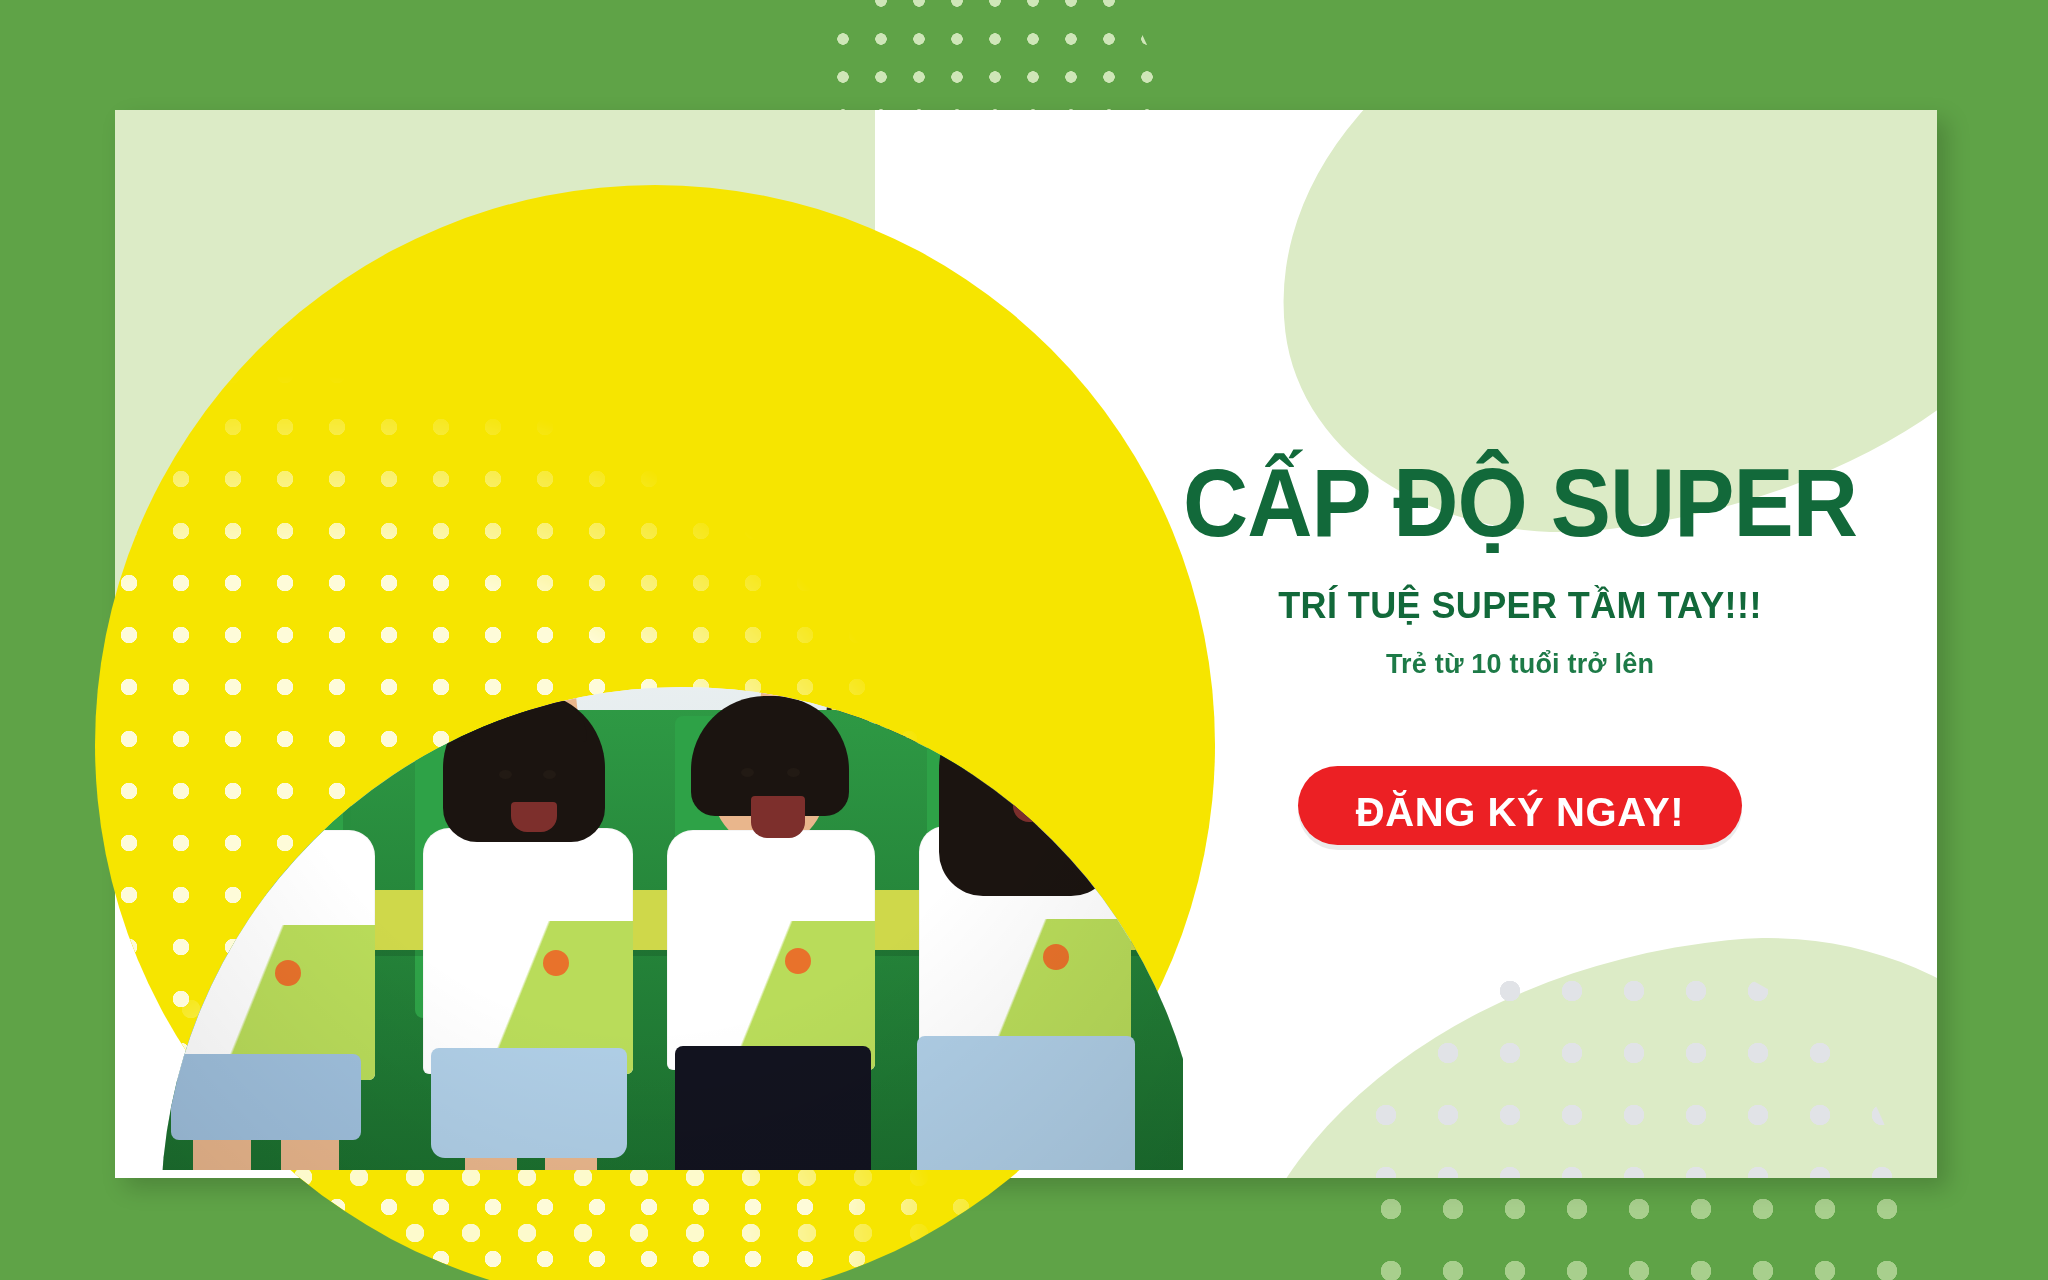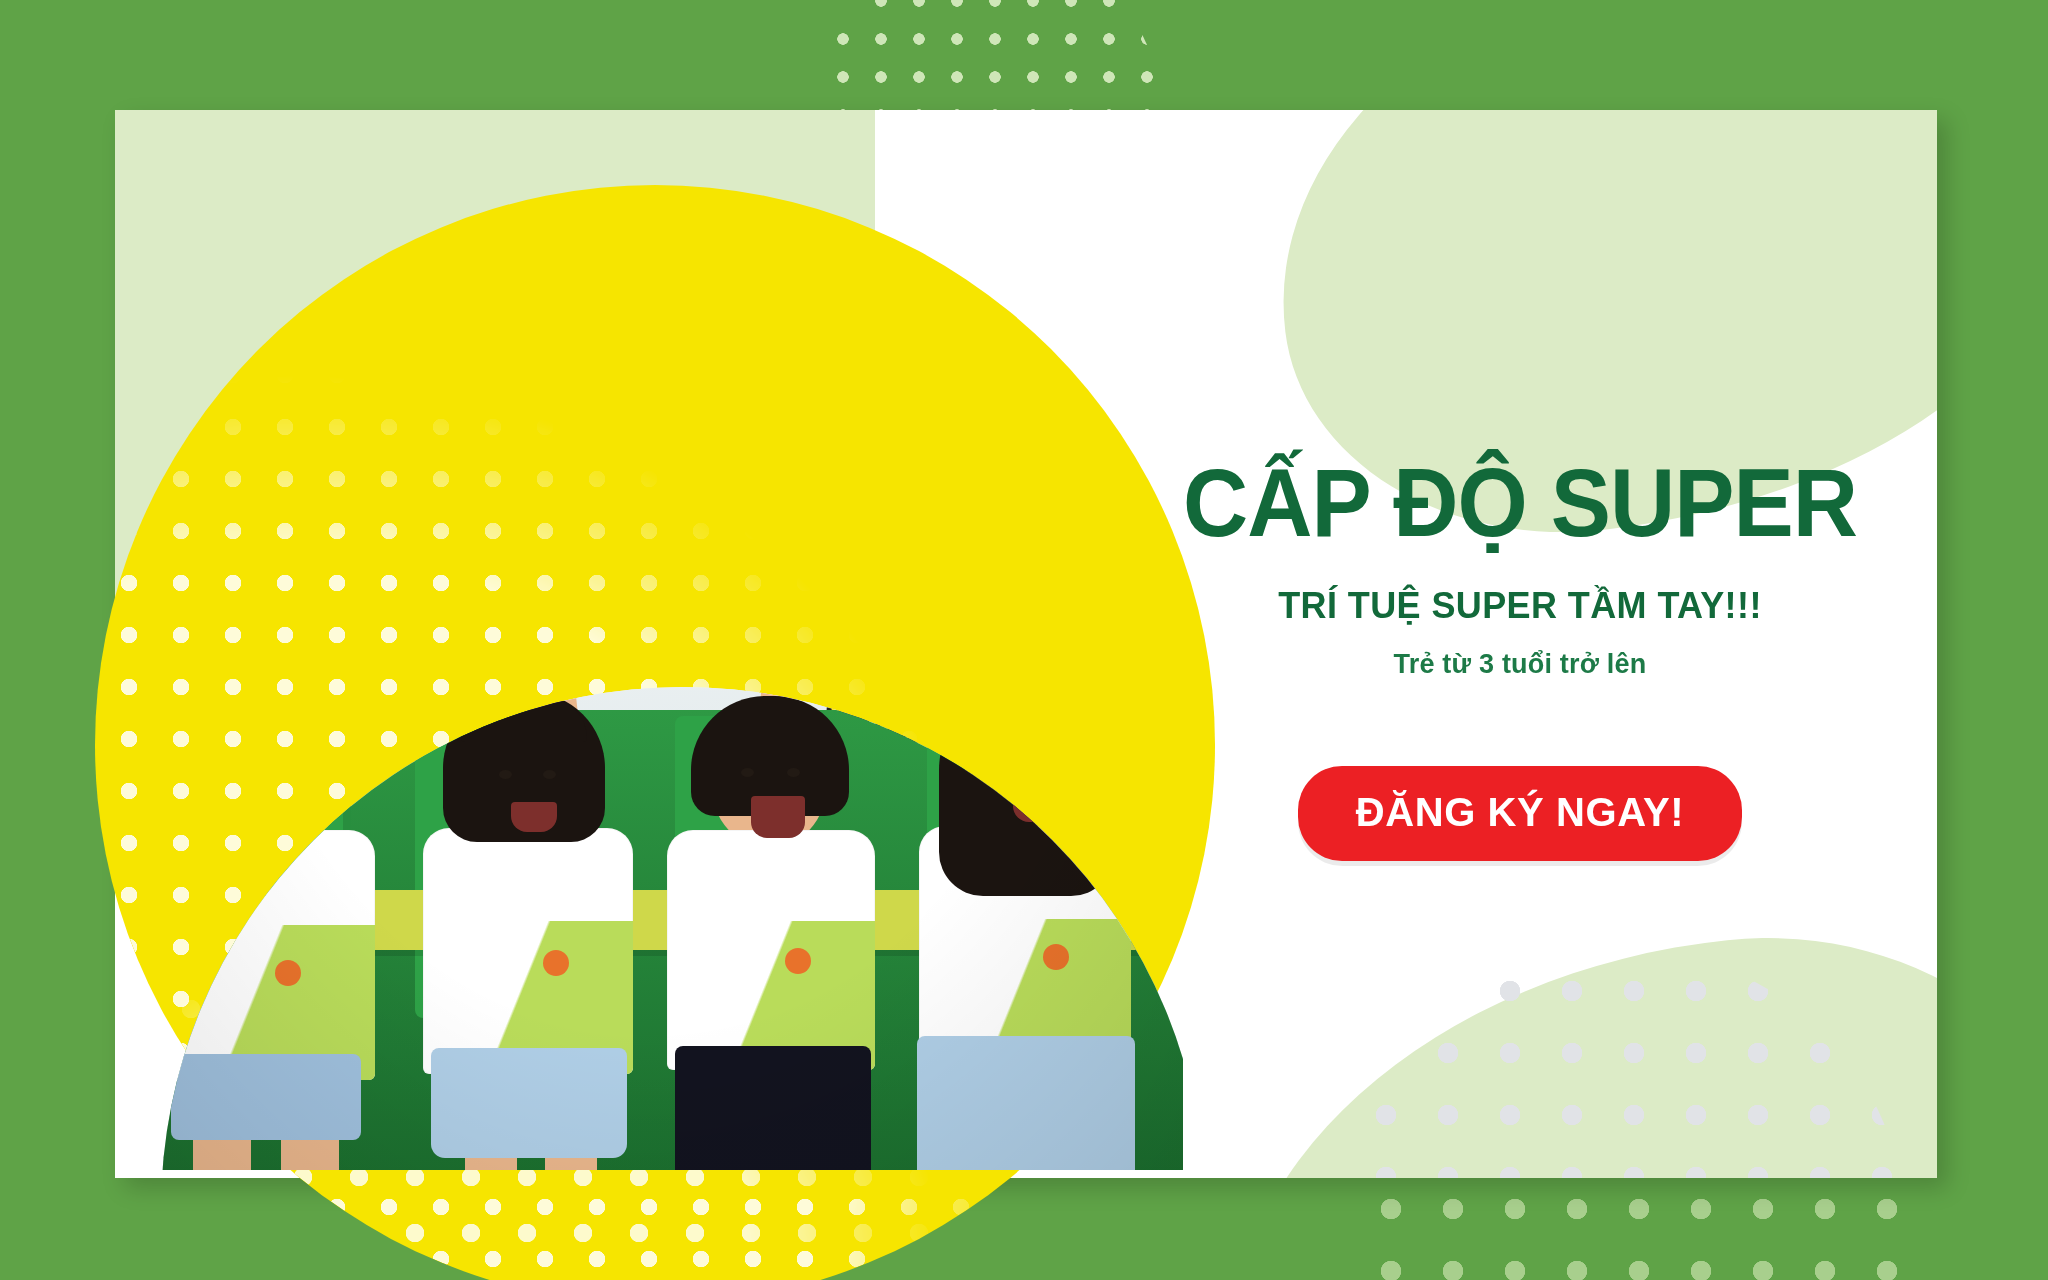--- a/index.html
+++ b/index.html
@@ -176,21 +176,21 @@
   #subline{
     margin:34px 0 0;font-size:36px;font-weight:bold;color:#12693A;
     letter-spacing:.4px;white-space:nowrap;
   }
   #agetext{
     margin:22px 0 0;font-size:27px;font-weight:bold;color:#1d7a47;letter-spacing:.2px;
   }
   #cta{
     display:inline-block;margin-top:86px;
     background:#EC2024;color:#fff;border:0;border-radius:44px;
-    padding:24px 58px 26px;font-size:40px;font-weight:bold;letter-spacing:.6px;
+    padding:24px 58px 10px;font-size:40px;font-weight:bold;letter-spacing:.6px;
     cursor:pointer;box-shadow:0 5px 0 rgba(0,0,0,.08);
     font-family:"Liberation Sans", sans-serif;
   }
 </style>
 </head>
 <body>
 
 <div id="stage">
 
   <div class="dots-green-top"></div>
@@ -330,17 +330,17 @@
       <div class="k-badge" style="left:156px;top:474px;"></div>
       <div class="k-skirt" style="left:30px;top:566px;width:218px;height:150px;"></div>
     </div>
 
     <div class="ph-shade"></div>
   </div>
 
   <div id="copy">
     <h1 id="headline">CẤP ĐỘ SUPER</h1>
     <p id="subline">TRÍ TUỆ SUPER TẦM TAY!!!</p>
-    <p id="agetext">Trẻ từ 3 tuổi trở lên</p>
+    <p id="agetext">Trẻ từ 10 tuổi trở lên</p>
     <button id="cta">ĐĂNG KÝ NGAY!</button>
   </div>
 
 </div>
 
 </body></html>

